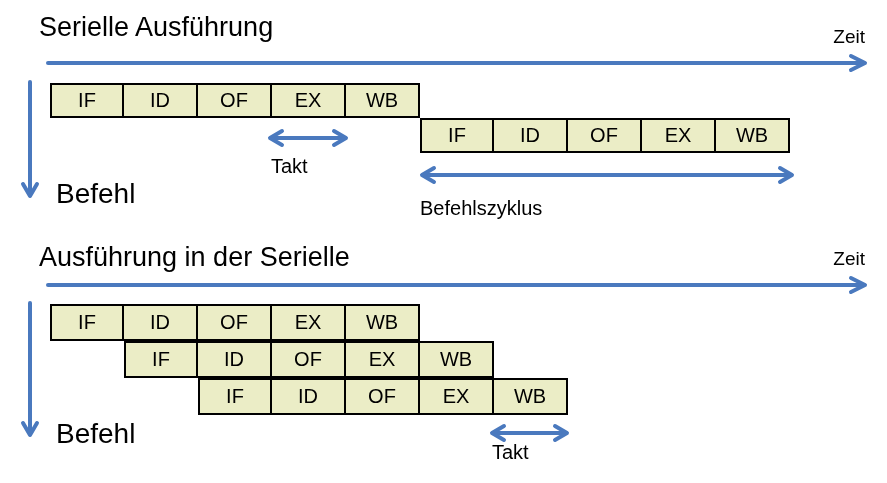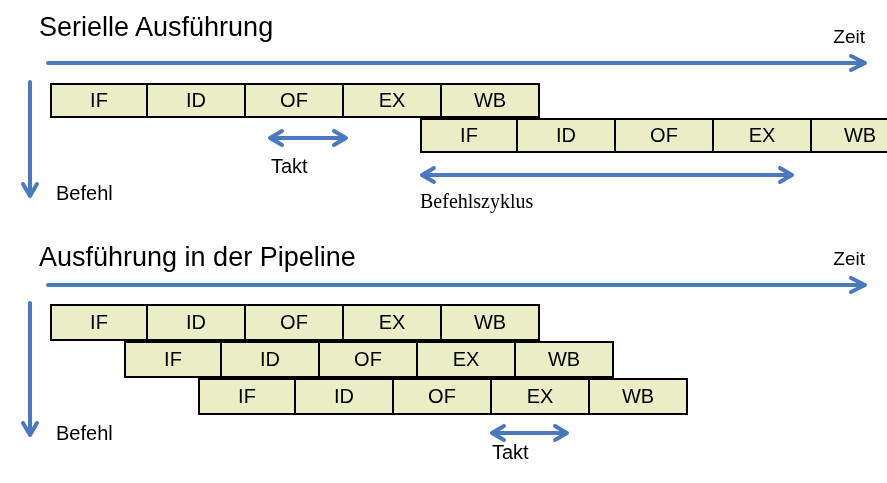--- a/index.html
+++ b/index.html
@@ -14,25 +14,25 @@
     width:887px;height:483px;
     background:#ffffff;
     font-family:"Liberation Sans","DejaVu Sans",sans-serif;
     color:var(--text-color);
     overflow:hidden;
     margin-left:6px;
   }
   .arrows{position:absolute;left:0;top:0;width:887px;height:483px;pointer-events:none;}
   .title{position:absolute;font-size:27px;line-height:30px;white-space:nowrap;}
   .axis-label{position:absolute;font-size:19px;line-height:22px;text-align:right;width:80px;}
-  .small-label{position:absolute;font-size:20px;line-height:23px;white-space:nowrap;}
+  .small-label{position:absolute;font-size:28px;line-height:23px;white-space:nowrap;}
   .centered-label{position:absolute;font-size:20px;line-height:23px;}
   .row{position:absolute;display:flex;}
   .cell{
-    width:98px;height:35px;box-sizing:border-box;
+    width:74px;height:35px;box-sizing:border-box;
     border:2px solid var(--box-border);border-left:none;
     background:var(--box-fill);
     display:flex;align-items:center;justify-content:center;
     font-size:20px;
   }
   .cell:first-child{border-left:2px solid var(--box-border);}
   .h37 .cell{height:37px;}
 </style>
 </head>
 <body>
@@ -97,25 +97,25 @@
   <div class="row" style="left:414px;top:118px;">
       <div class="cell">IF</div>
       <div class="cell">ID</div>
       <div class="cell">OF</div>
       <div class="cell">EX</div>
       <div class="cell">WB</div>
     </div>
 
   <div class="centered-label" style="left:265px;top:155px;width:74px;">Takt</div>
 
-  <div class="centered-label" style="left:414px;top:190px;width:372px;font-family:Liberation Serif, serif;">Befehlszyklus</div>
+  <div class="centered-label" style="left:414px;top:197px;width:372px;">Befehlszyklus</div>
 
   <div class="small-label" style="left:50px;top:182px;">Befehl</div>
 
-  <div class="title" style="left:33px;top:242px;">Ausführung in der Pipeline</div>
+  <div class="title" style="left:33px;top:242px;">Ausführung in der Serielle</div>
 
   <div class="axis-label" style="left:779px;top:248px;">Zeit</div>
 
   <div class="row h37" style="left:44px;top:304px;">
       <div class="cell">IF</div>
       <div class="cell">ID</div>
       <div class="cell">OF</div>
       <div class="cell">EX</div>
       <div class="cell">WB</div>
     </div>

